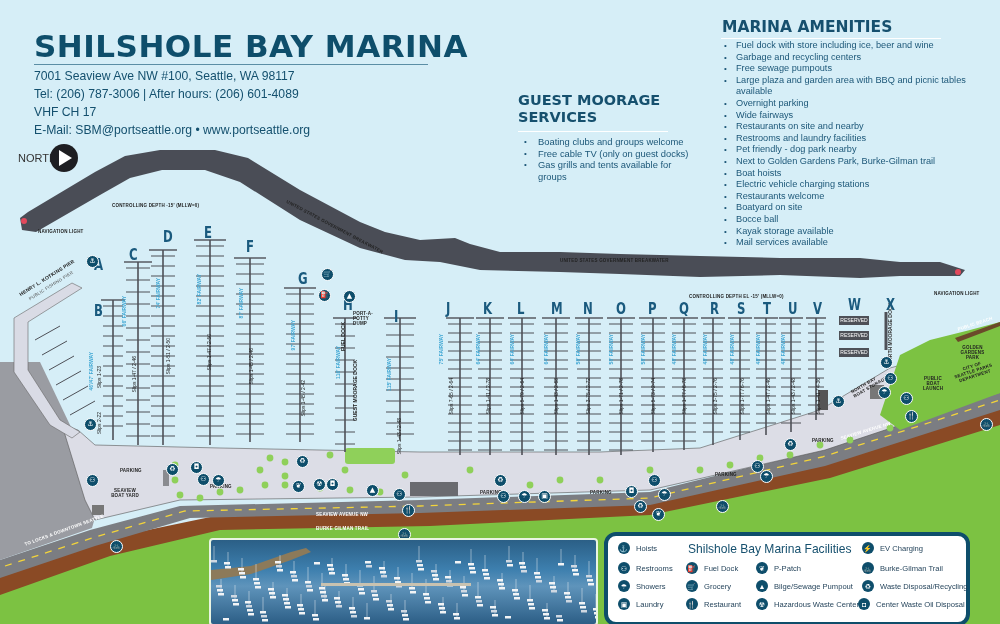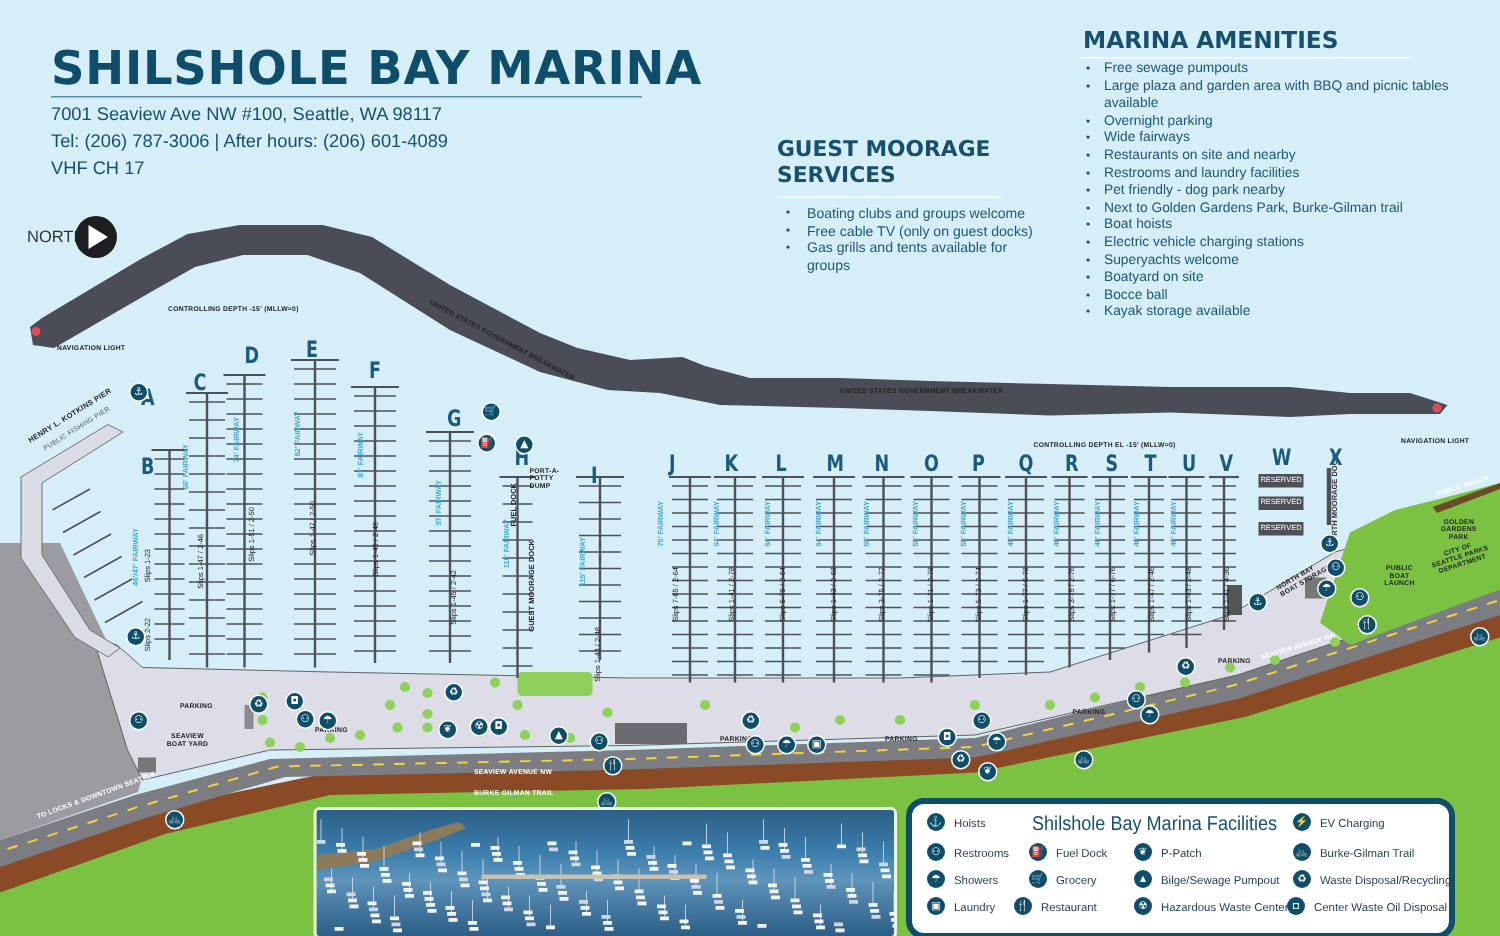--- a/index.html
+++ b/index.html
@@ -464,20 +464,21 @@
   <rect x="870" y="385" width="14" height="14" fill="#777"></rect>
   <rect x="818" y="390" width="10" height="20" fill="#555"></rect>
 </svg>
 
 <div class="abs title">SHILSHOLE BAY MARINA</div>
 <div class="abs title-rule"></div>
 <div class="abs contact">
   <div>7001 Seaview Ave NW #100, Seattle, WA 98117</div>
   <div>Tel: (206) 787-3006 | After hours:  (206) 601-4089</div>
   <div>VHF CH 17</div>
+  <div>E-Mail: SBM@portseattle.org • www.portseattle.org</div>
 </div>
 
 <div class="abs north">
   <span class="north-label">NORTH</span>
   <span class="north-circle">
       <span class="north-tri" style="left:9px;top:6px;"></span>
     </span>
 </div>
 
 <div class="abs guest">
@@ -487,34 +488,37 @@
       <li>Boating clubs and groups welcome</li>
       <li>Free cable TV (only on guest docks)</li>
       <li>Gas grills and tents available for groups</li>
     </ul>
 </div>
 
 <div class="abs amen">
   <h2>MARINA AMENITIES</h2>
   <div class="sec-rule"></div>
   <ul class="blist" id="amen-list">
+      <li>Fuel dock with store including ice, beer and wine</li>
+      <li>Garbage and recycling centers</li>
       <li>Free sewage pumpouts</li>
       <li>Large plaza and garden area with BBQ and picnic tables available</li>
       <li>Overnight parking</li>
       <li>Wide fairways</li>
       <li>Restaurants on site and nearby</li>
       <li>Restrooms and laundry facilities</li>
       <li>Pet friendly - dog park nearby</li>
       <li>Next to Golden Gardens Park, Burke-Gilman trail</li>
       <li>Boat hoists</li>
       <li>Electric vehicle charging stations</li>
-      <li>Superyachts welcome</li>
+      <li>Restaurants welcome</li>
       <li>Boatyard on site</li>
       <li>Bocce ball</li>
       <li>Kayak storage available</li>
+      <li>Mail services available</li>
     </ul>
 </div>
 
 <div class="abs tiny" style="left:38px;top:229px;">NAVIGATION LIGHT</div>
 <div class="abs tiny" style="left:934px;top:291px;">NAVIGATION LIGHT</div>
 <div class="abs tiny" style="left:112px;top:203px;">CONTROLLING DEPTH -15' (MLLW=0)</div>
 <div class="abs tiny" style="left:689px;top:294px;">CONTROLLING DEPTH EL -15' (MLLW=0)</div>
 <div class="abs tiny" style="left:288px;top:199px;transform:rotate(28deg);transform-origin:left top;">UNITED STATES GOVERNMENT BREAKWATER</div>
 <div class="abs tiny" style="left:560px;top:258px;color:#222;">UNITED STATES GOVERNMENT BREAKWATER</div>
 <div class="abs tiny" style="left:18px;top:292px;transform:rotate(-32deg);transform-origin:left top;font-size:5px;">HENRY L. KOTKINS PIER</div>
@@ -899,21 +903,21 @@
         <span>Laundry</span>
       </div>
       <div class="lg-item" style="left: 78px; top: 26px;">
         <span class="lg-icon">⛽</span>
         <span>Fuel Dock</span>
       </div>
       <div class="lg-item" style="left: 78px; top: 44px;">
         <span class="lg-icon">🛒</span>
         <span>Grocery</span>
       </div>
-      <div class="lg-item" style="left: 68px; top: 62px;">
+      <div class="lg-item" style="left: 78px; top: 62px;">
         <span class="lg-icon">🍴</span>
         <span>Restaurant</span>
       </div>
       <div class="lg-item" style="left: 148px; top: 26px;">
         <span class="lg-icon">❦</span>
         <span>P-Patch</span>
       </div>
       <div class="lg-item" style="left: 148px; top: 44px;">
         <span class="lg-icon">▲</span>
         <span>Bilge/Sewage Pumpout</span>

